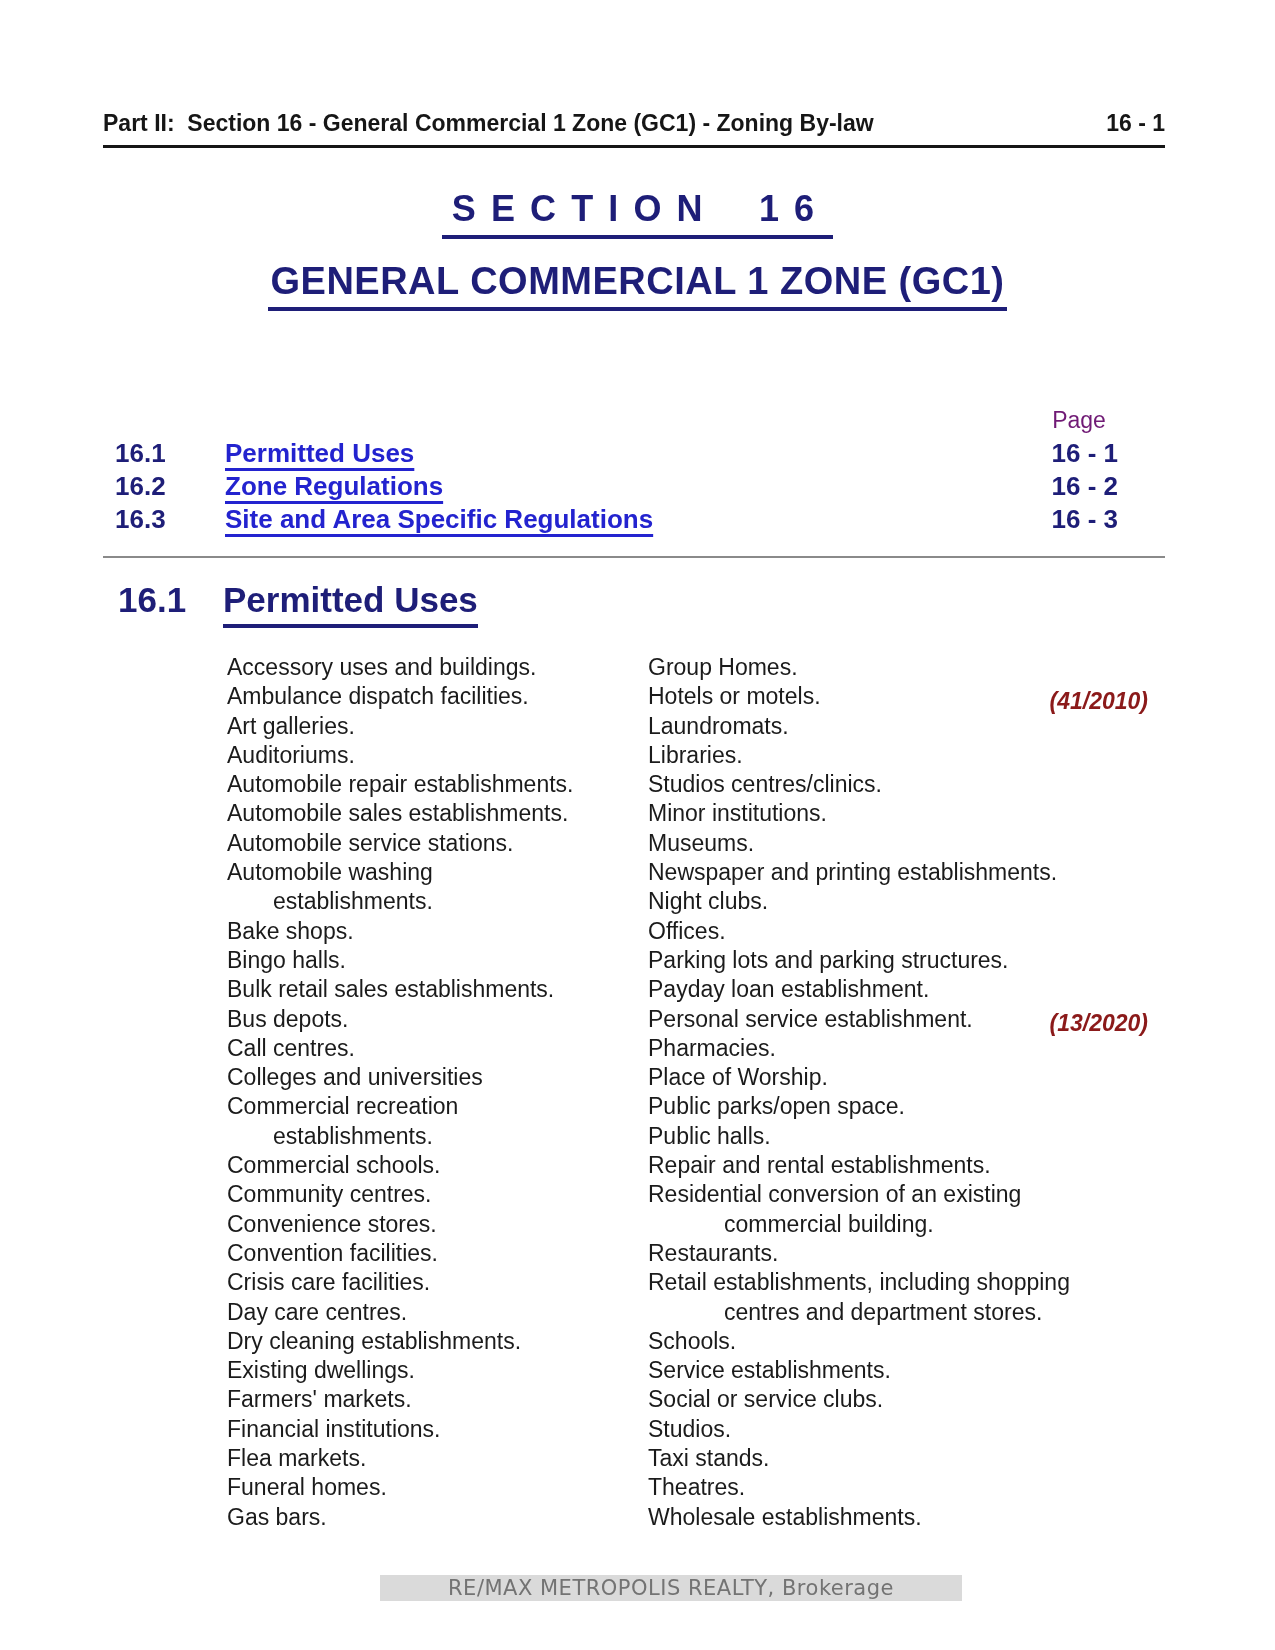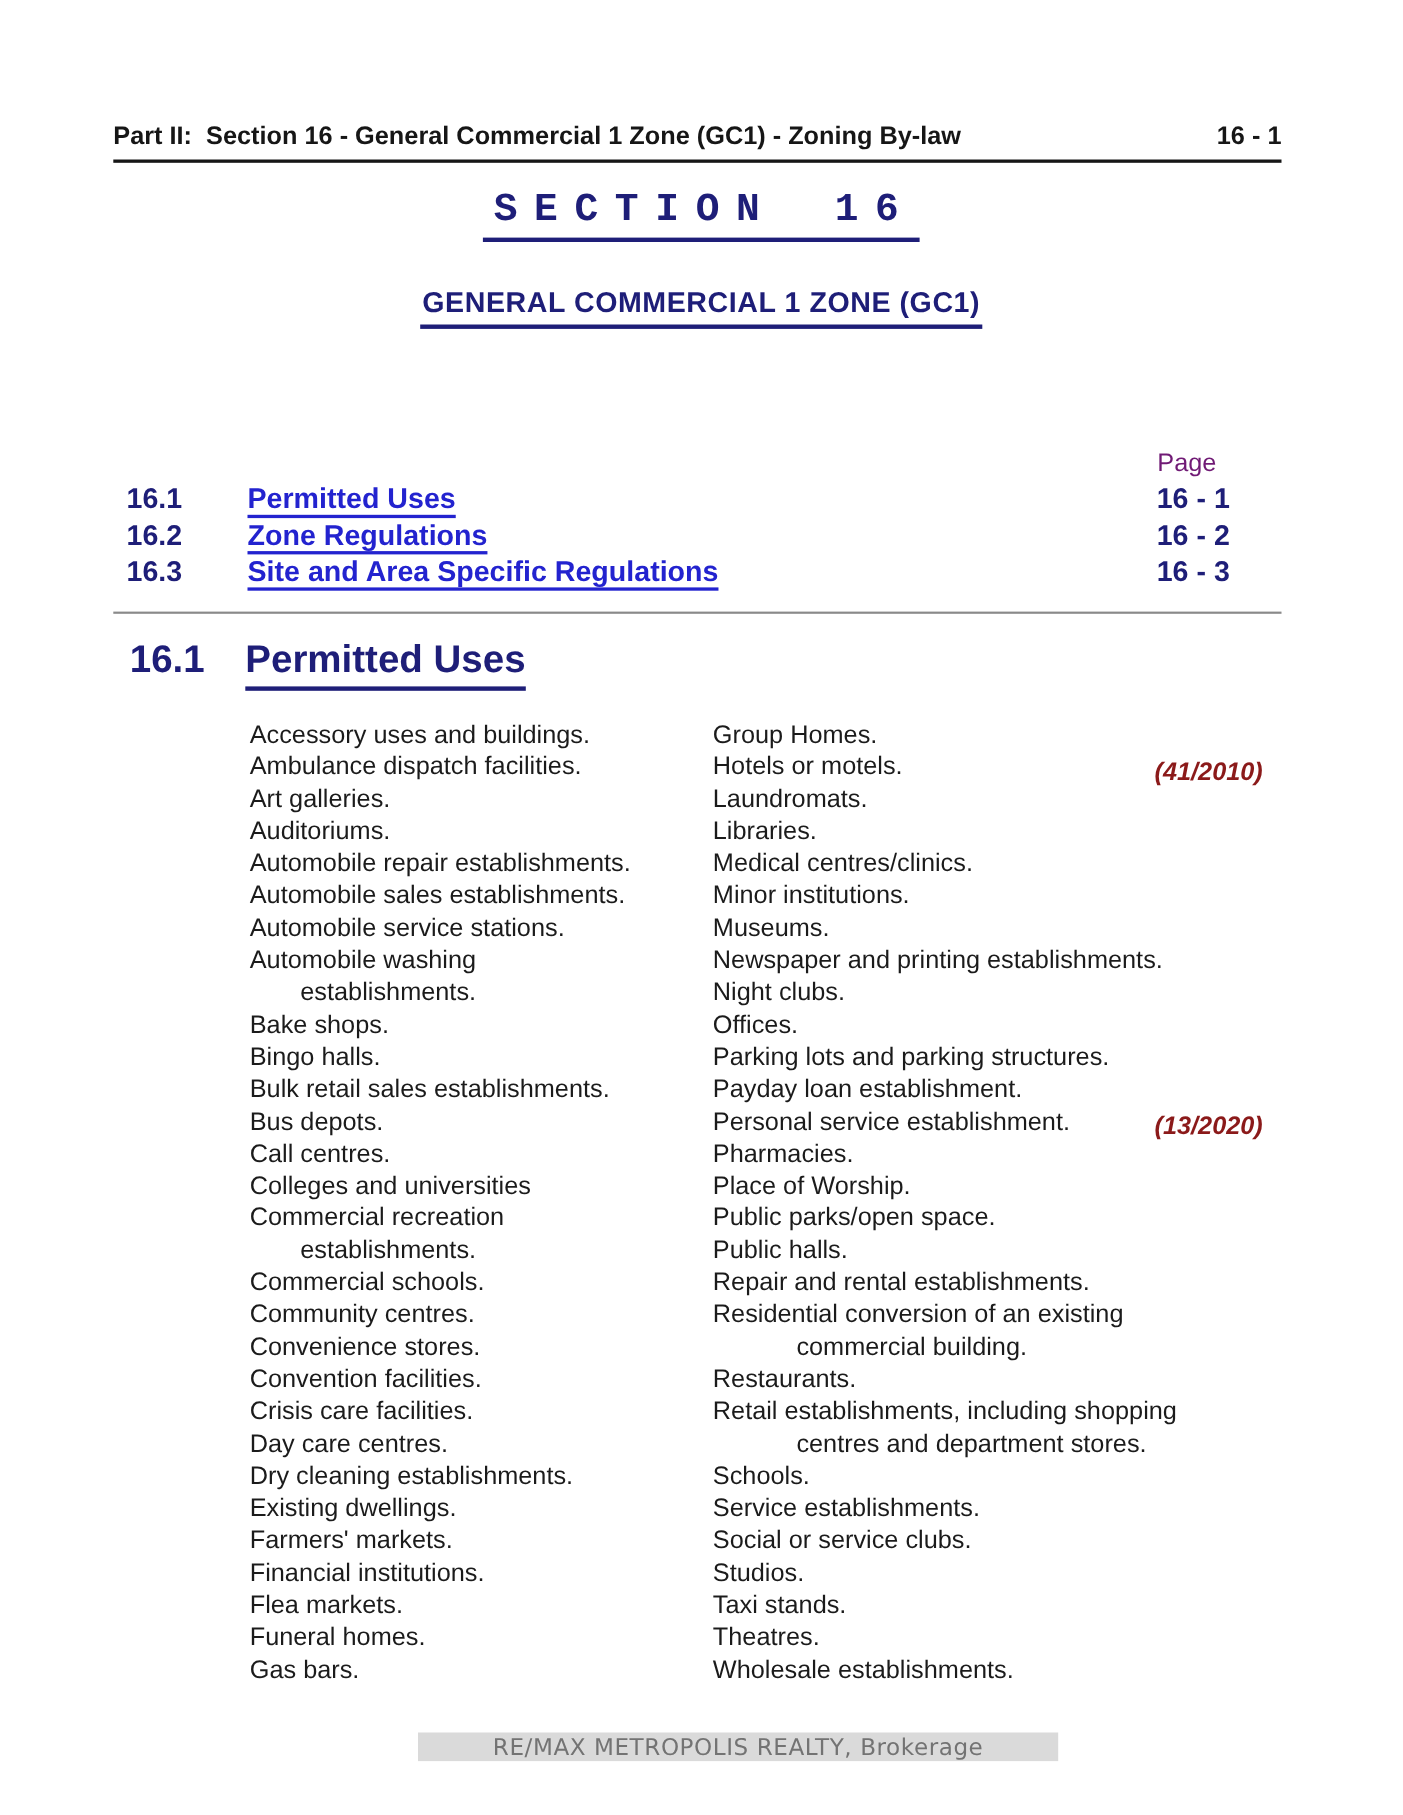--- a/index.html
+++ b/index.html
@@ -25,36 +25,36 @@
     font-size: 23px;
     font-weight: bold;
     padding-bottom: 8px;
     border-bottom: 3px solid #161616;
   }
   .hdr-left { white-space: pre; }
   .hdr-right { white-space: pre; }
 
   
   .title-wrap { position: absolute; left: 0; width: 1275px; text-align: center; }
-  .t-section { top: 170px; font-family: Liberation Mono, monospace; }
+  .t-section { top: 188px; }
   .t-zone { top: 260px; }
   .title-inline {
     display: inline-block;
     color: #1e1e78;
     font-weight: bold;
     border-bottom: 4px solid #1e1e78;
   }
   .t-section .title-inline {
     font-size: 36px;
     letter-spacing: 0.42em;
     word-spacing: 0.45em;
     padding: 0 4px 5px 10px;
   }
   .t-zone .title-inline {
-    font-size: 26px;
+    font-size: 38px;
     letter-spacing: 0.5px;
     padding: 0 2px 4px 2px;
   }
 
   
   .toc-page-label {
     position: absolute;
     left: 1040px;
     top: 407px;
     width: 78px;
@@ -235,21 +235,21 @@
       <div class="use-line">Financial institutions.</div>
       <div class="use-line">Flea markets.</div>
       <div class="use-line">Funeral homes.</div>
       <div class="use-line">Gas bars.</div>
     </div>
   <div class="uses col-right">
       <div class="use-line">Group Homes.</div>
       <div class="use-line">Hotels or motels.</div>
       <div class="use-line">Laundromats.</div>
       <div class="use-line">Libraries.</div>
-      <div class="use-line">Medical centres/clinics.</div>
+      <div class="use-line">Studios centres/clinics.</div>
       <div class="use-line">Minor institutions.</div>
       <div class="use-line">Museums.</div>
       <div class="use-line">Newspaper and printing establishments.</div>
       <div class="use-line">Night clubs.</div>
       <div class="use-line">Offices.</div>
       <div class="use-line">Parking lots and parking structures.</div>
       <div class="use-line">Payday loan establishment.</div>
       <div class="use-line">Personal service establishment.</div>
       <div class="use-line">Pharmacies.</div>
       <div class="use-line">Place of Worship.</div>

